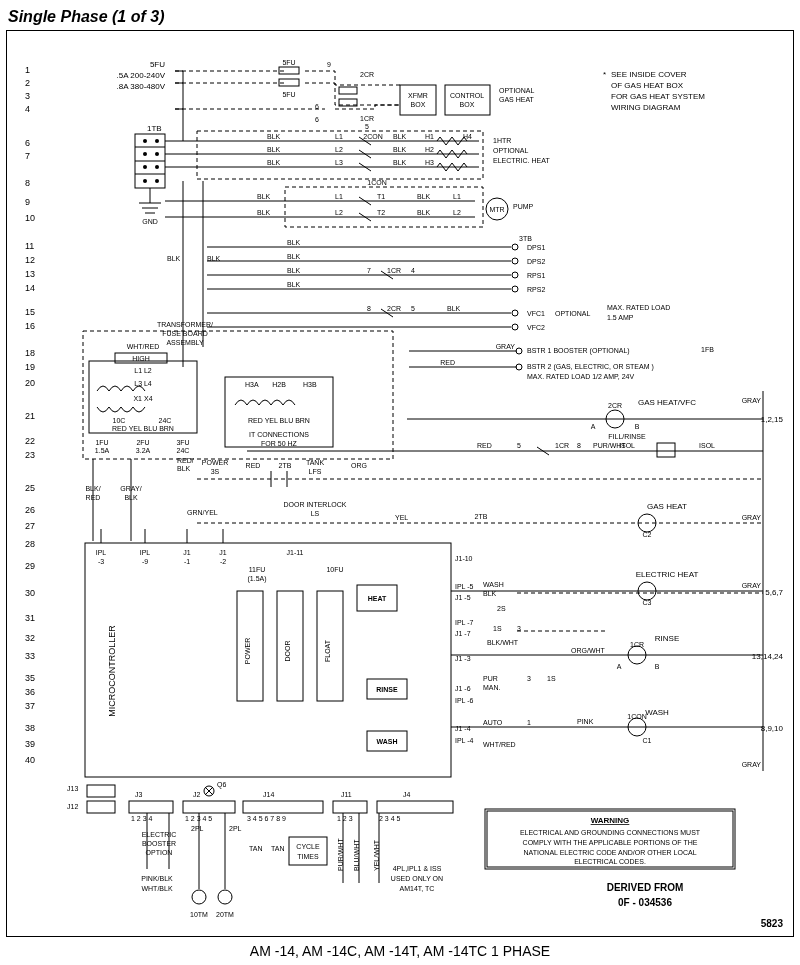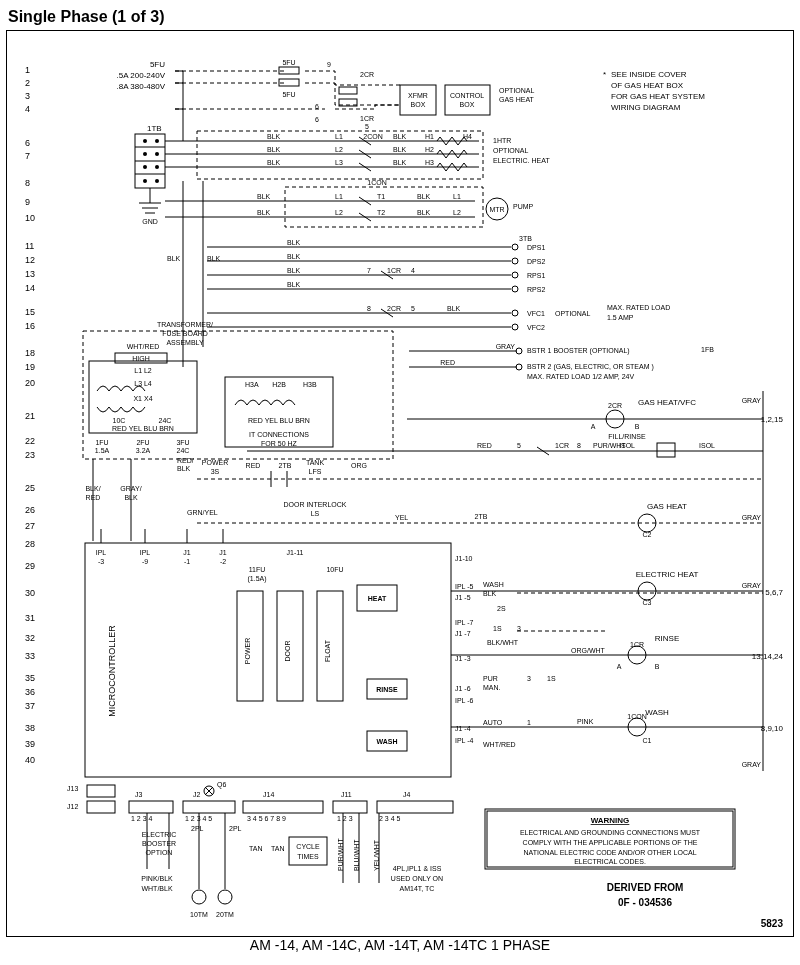--- a/index.html
+++ b/index.html
@@ -1,18 +1,18 @@
 <!DOCTYPE html>
 <html><head>
 <meta charset="utf-8">
 <style>
   body{margin:0;padding:6px;background:#fff;font-family:Arial,Helvetica,sans-serif;font-size:11px;color:#000}
-  .title{font-weight:bold;font-size:16px;margin:2px 0 4px 2px}
+  .title{font-weight:bold;font-style:italic;font-size:16px;margin:2px 0 4px 2px}
   .frame{border:1px solid #000;width:786px;height:905px;position:relative;overflow:hidden}
-  .caption{text-align:center;font-size:14px;margin-top:0}
+  .caption{text-align:center;font-size:14px;margin-top:6px}
   svg{display:block}
   text{font-family:Arial,Helvetica,sans-serif}
   .t7{font-size:7px}
   .t8{font-size:8px}
   .t9{font-size:9px}
   .t10{font-size:10px}
   .tb{font-weight:bold}
   .ctr{text-anchor:middle}
   .rt{text-anchor:end}
 </style>

